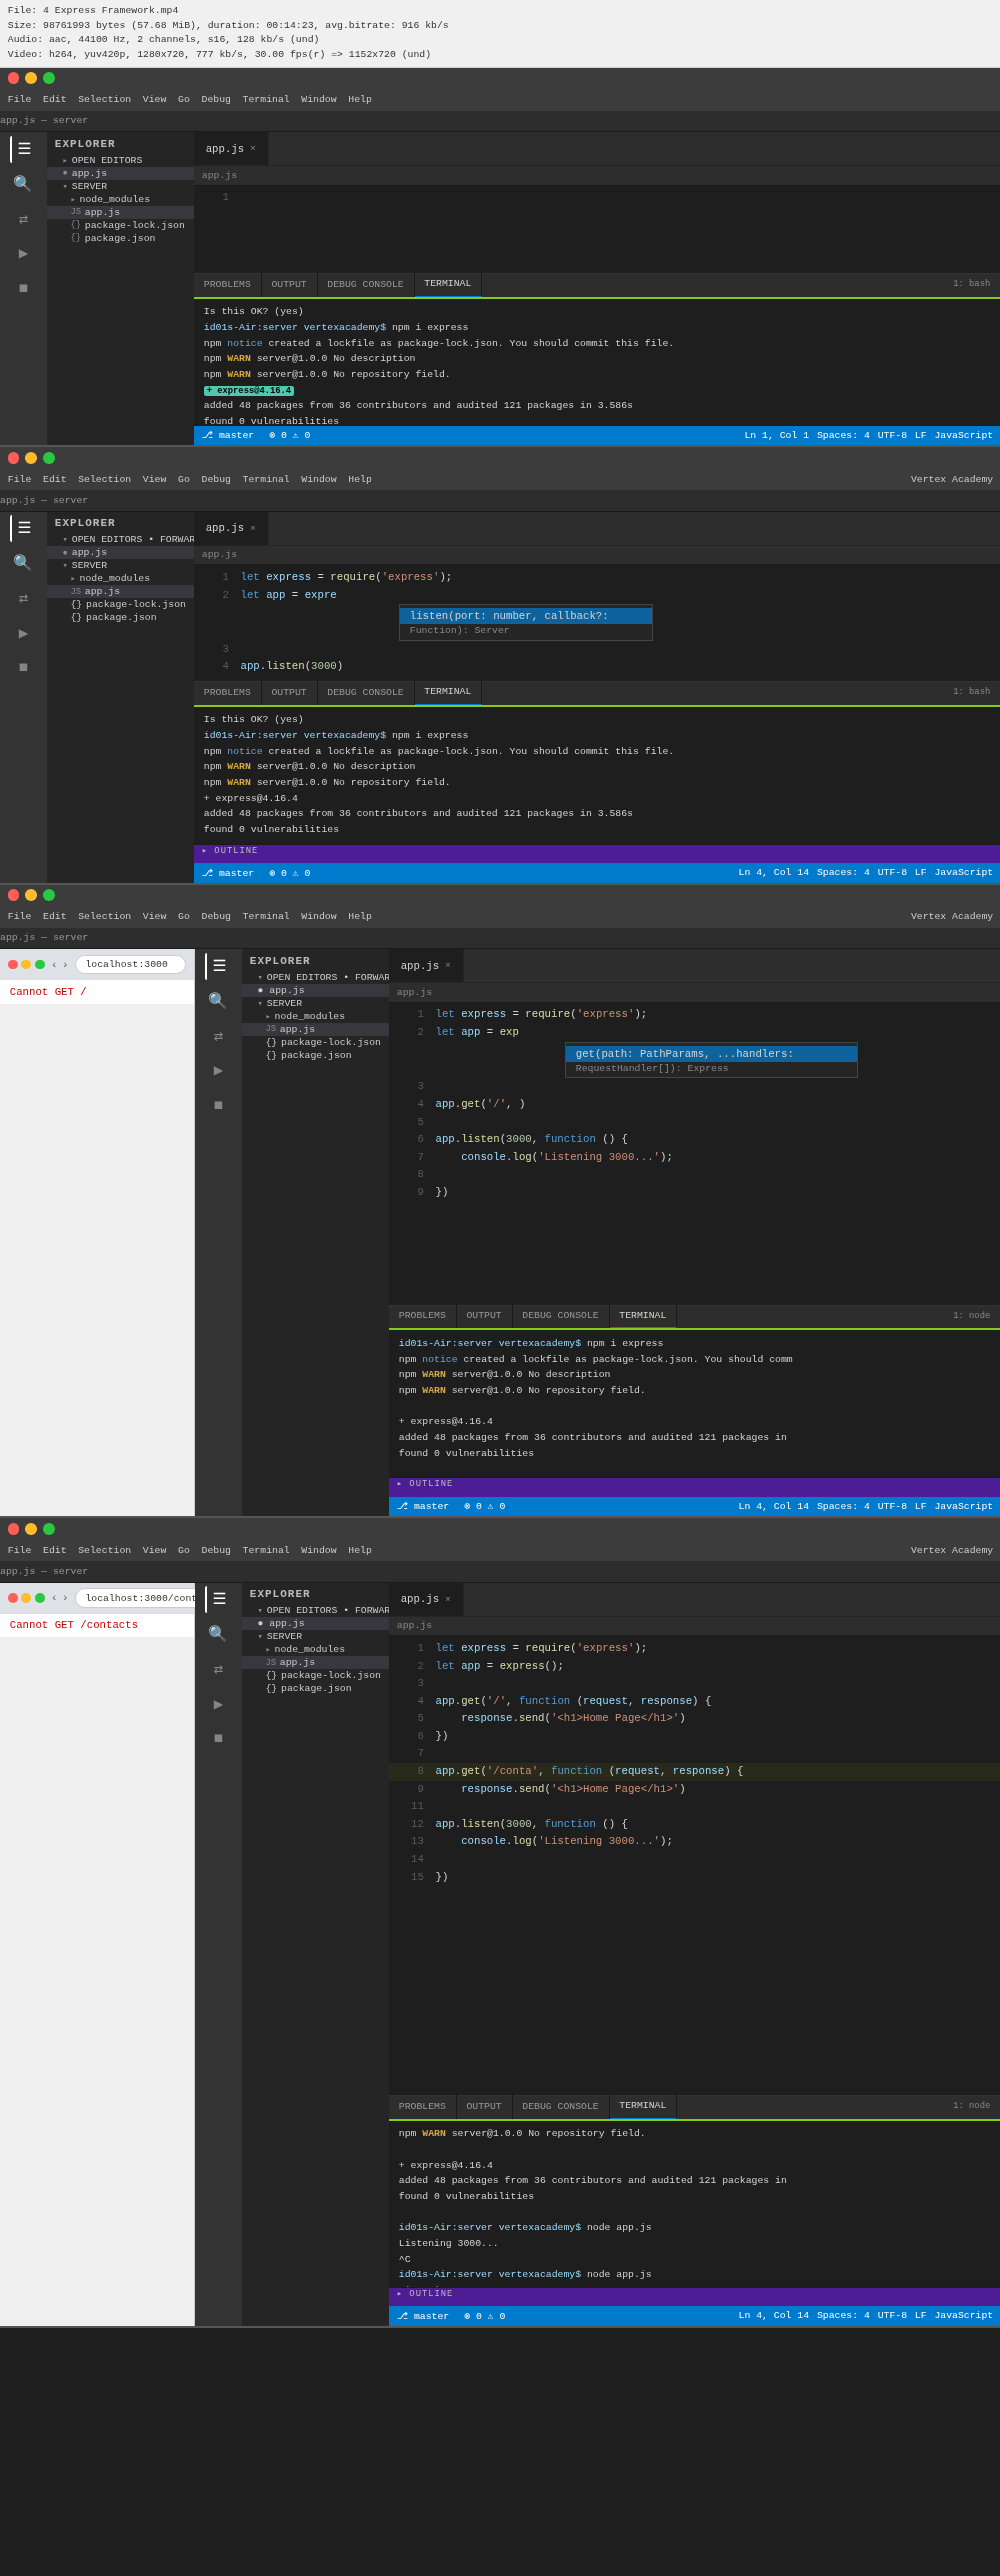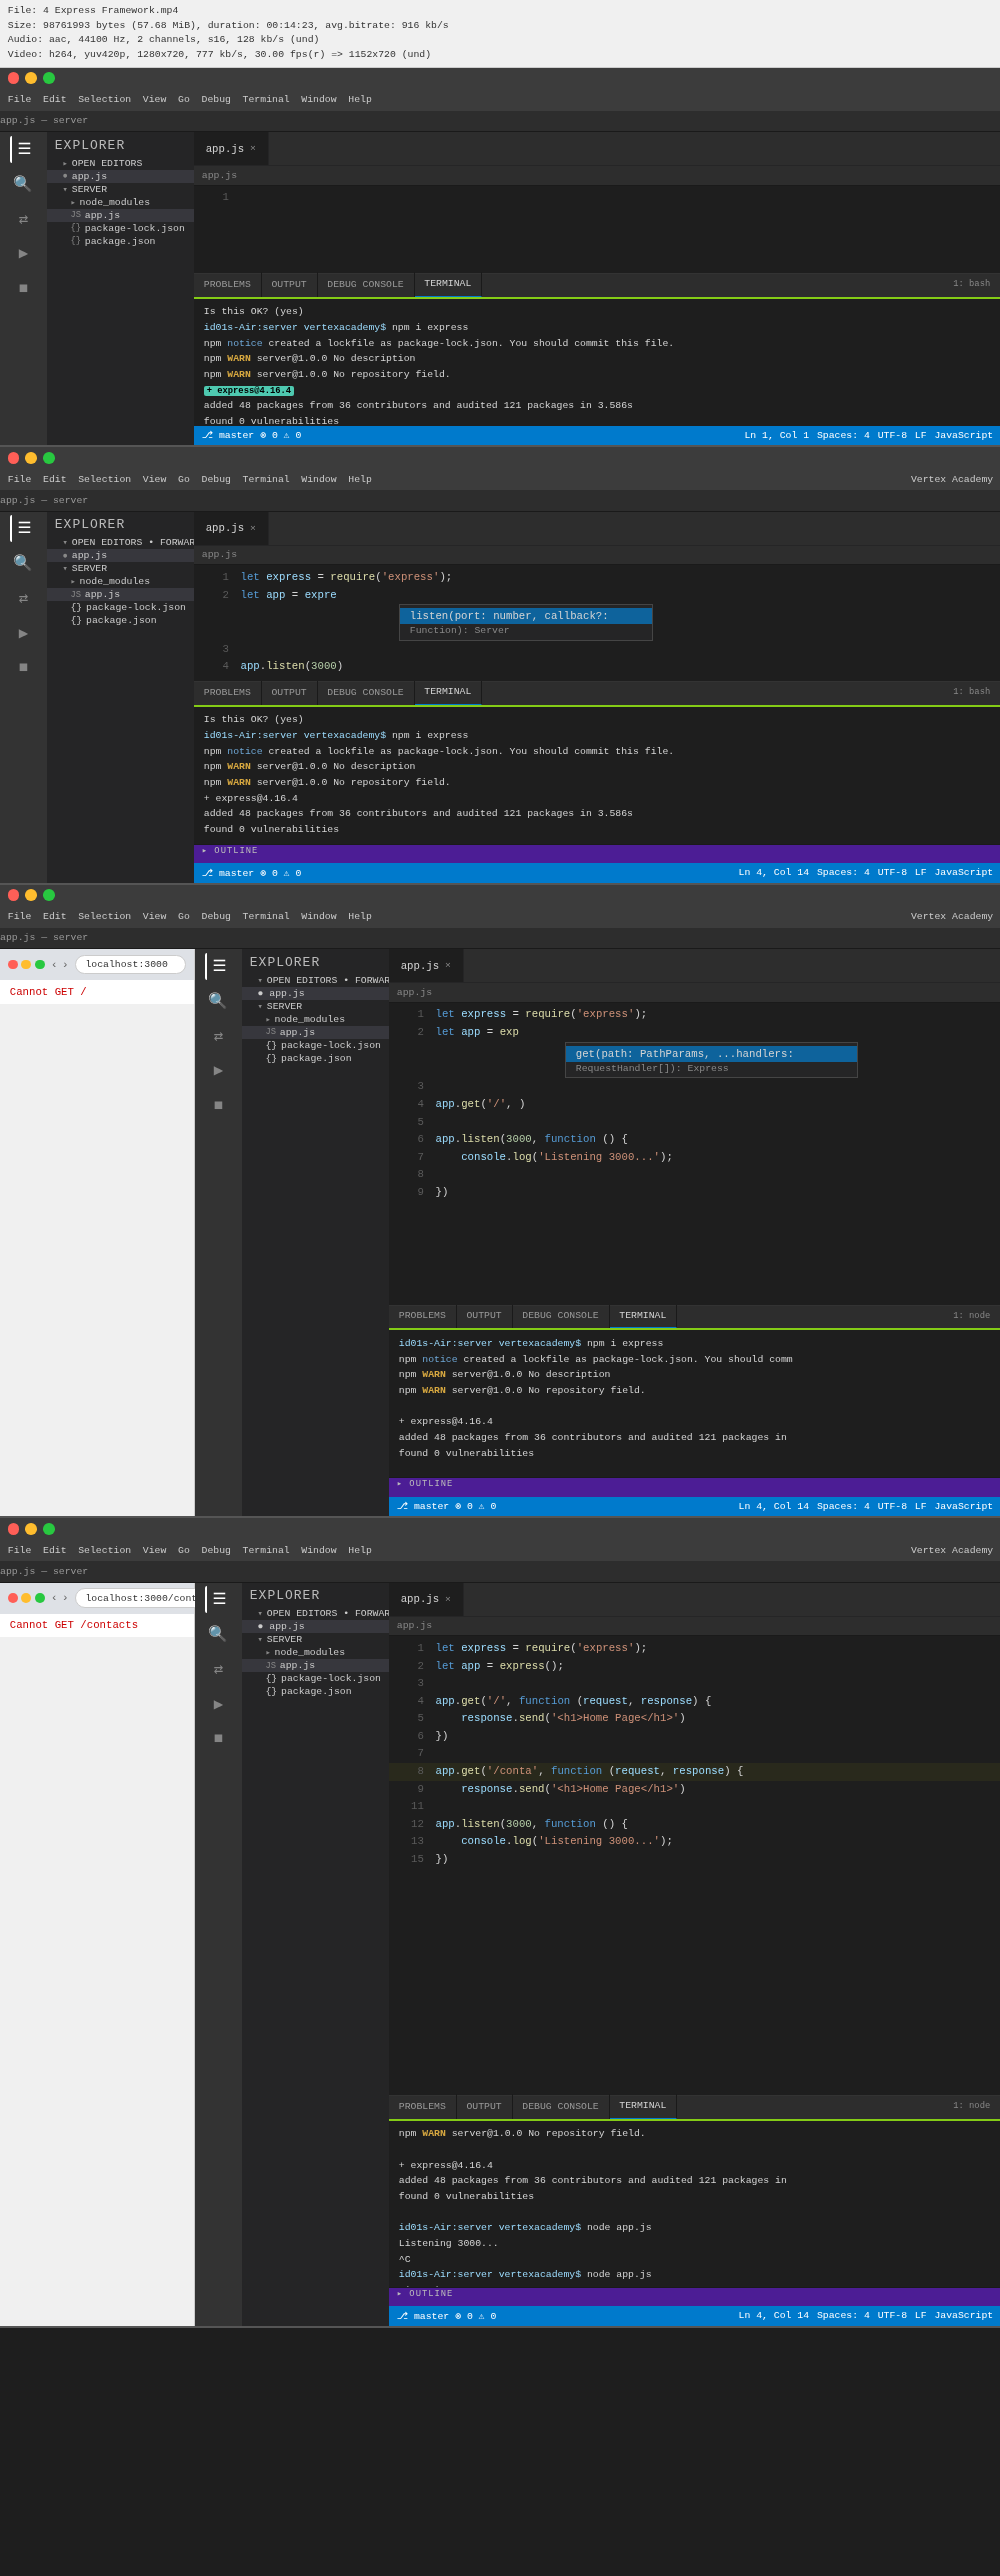--- a/index.html
+++ b/index.html
@@ -88,22 +88,22 @@
     
     .sidebar {
       width: 147px;
       background: #252526;
       flex-shrink: 0;
       overflow: hidden;
       font-size: 10.7px;
     }
     .sidebar-title {
       color: #bbb;
-      font-size: 13px;
-      font-weight: normal;
+      font-size: 11px;
+      font-weight: bold;
       padding: 5.9px 7.8px 3.9px;
       text-transform: uppercase;
       letter-spacing: 1px;
     }
     .sidebar-item {
       padding: 1px 7.8px 1px 15.6px;
       color: #ccc;
       font-size: 9.8px;
       cursor: pointer;
       display: flex;
@@ -238,21 +238,21 @@
     .status-bar {
       height: 19.5px;
       background: #007acc;
       display: flex;
       align-items: center;
       padding: 0 7.8px;
       font-size: 9.8px;
       color: white;
       justify-content: space-between;
     }
-    .status-bar-left { display: flex; gap: 6px; align-items: center; }
+    .status-bar-left { display: flex; gap: 15px; align-items: center; }
     .status-bar-right { display: flex; gap: 7.8px; align-items: center; }
 
     
     .autocomplete {
       background: #252526;
       border: 1px solid #454545;
       font-size: 10.7px;
       position: relative;
       display: inline-block;
       padding: 2.9px 0;
@@ -1000,20 +1000,24 @@
             </div>
             <div class="code-line">
               <span class="line-num">12</span>
               <span class="line-content"><span class="var">app</span>.<span class="fn">listen</span>(<span class="num">3000</span>, <span class="kw">function</span> () {</span>
             </div>
             <div class="code-line">
               <span class="line-num">13</span>
               <span class="line-content">    <span class="var">console</span>.<span class="fn">log</span>(<span class="str">'Listening 3000...'</span>);</span>
             </div>
             <div class="code-line">
+              <span class="line-num">14</span>
+              <span class="line-content"></span>
+            </div>
+            <div class="code-line">
               <span class="line-num">15</span>
               <span class="line-content">})</span>
             </div>
           </div>
 
           <div class="bottom-panel">
             <div class="panel-tabs">
               <div class="panel-tab">PROBLEMS</div>
               <div class="panel-tab">OUTPUT</div>
               <div class="panel-tab">DEBUG CONSOLE</div>

